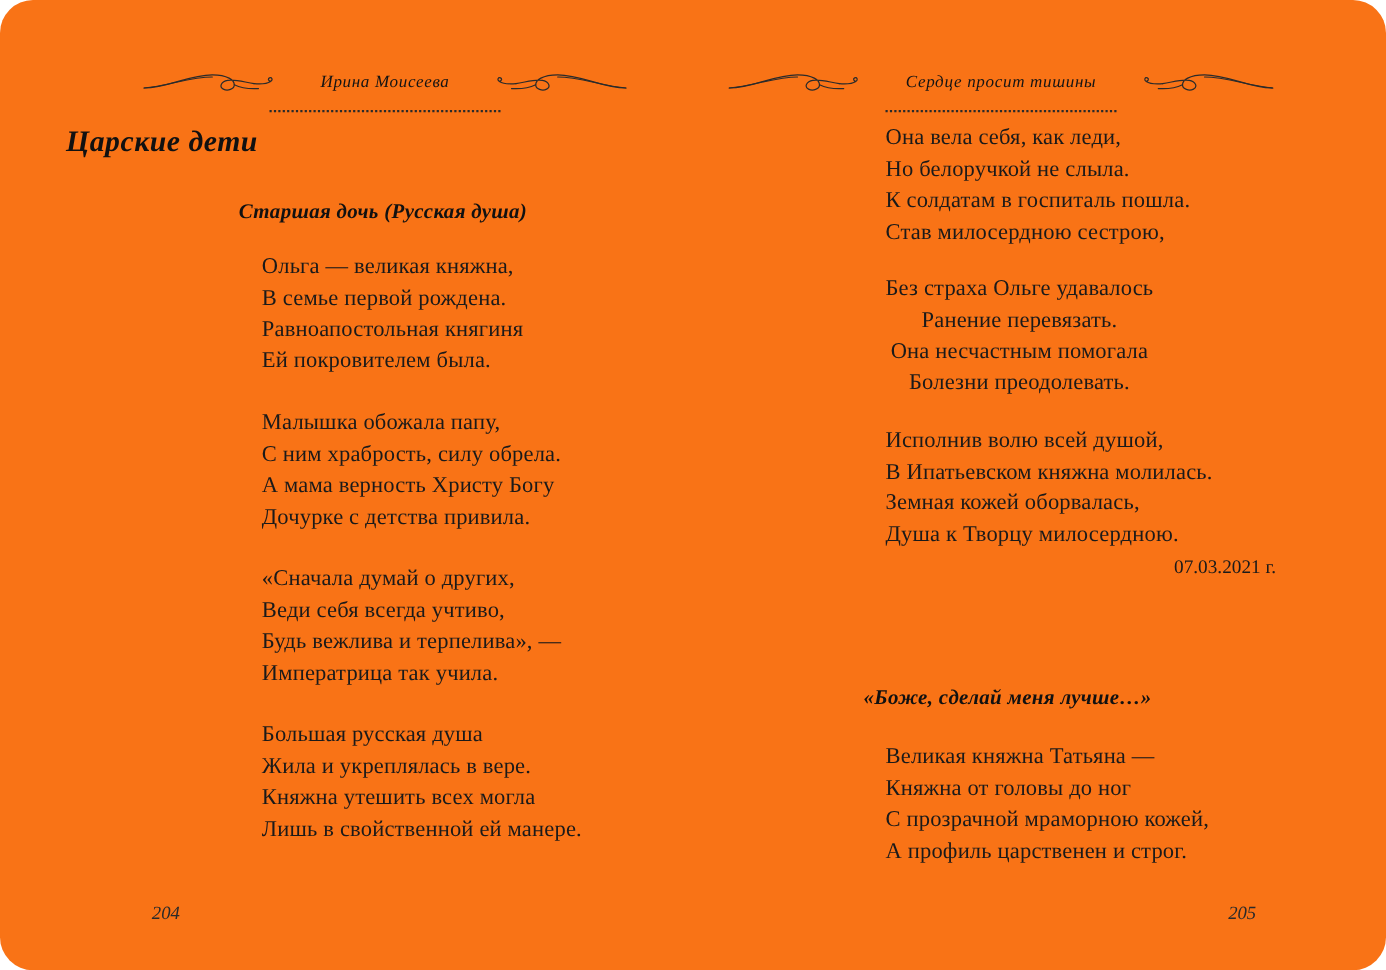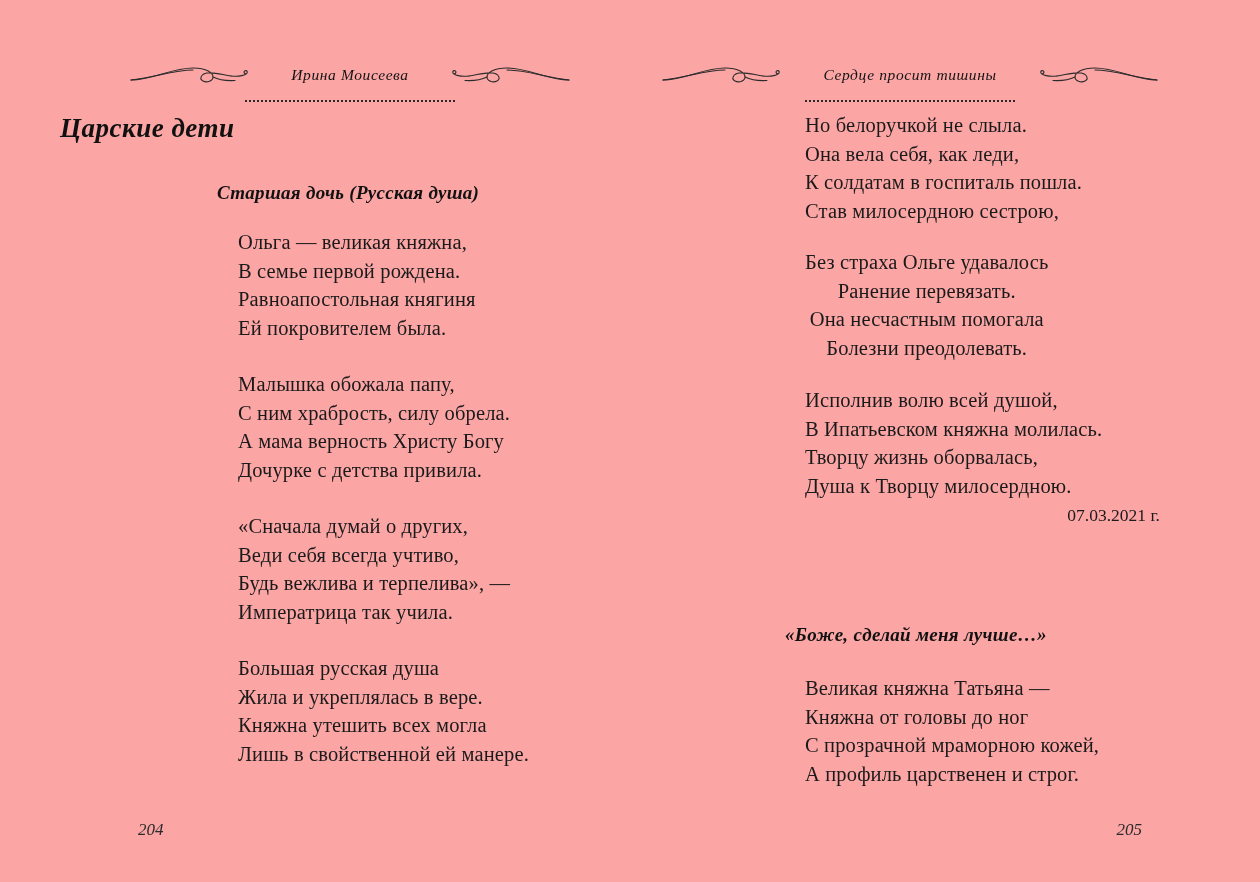--- a/index.html
+++ b/index.html
@@ -4,24 +4,25 @@
 <style>
   html, body {
     margin: 0;
     padding: 0;
     background: #ffffff;
   }
   .page-spread {
     position: relative;
     width: 1260px;
     height: 882px;
-    background: #fca5a5;
+    background: #f97316;
     overflow: hidden;
     font-family: "Liberation Serif", "DejaVu Serif", serif;
     color: #1a1a1a;
+    border-radius: 30px;
   }
 
   
   .running-head {
     position: absolute;
     top: 60px;
     height: 48px;
   }
   .running-head.left  { left: 100px;  width: 500px; }
   .running-head.right { left: 660px;  width: 500px; }
@@ -200,37 +201,37 @@
       <span class="line">Будь вежлива и терпелива», —</span>
       <span class="line">Императрица так учила.</span>
     </div>
 
     <div class="folio left">204</div>
   </div>
 
   <div class="page right">
 
     <div class="stanza blk" style="left:145px; top:111px;">
+      <span class="line">Она вела себя, как леди,</span>
       <span class="line">Но белоручкой не слыла.</span>
-      <span class="line">Она вела себя, как леди,</span>
       <span class="line">К солдатам в госпиталь пошла.</span>
       <span class="line">Став милосердною сестрою,</span>
     </div>
 
     <div class="stanza blk" style="left:145px; top:248px;text-align:center;">
       <span class="line">Без страха Ольге удавалось</span>
       <span class="line">Ранение перевязать.</span>
       <span class="line">Она несчастным помогала</span>
       <span class="line">Болезни преодолевать.</span>
     </div>
 
     <div class="stanza blk" style="left:145px; top:386px;">
       <span class="line">Исполнив волю всей душой,</span>
       <span class="line">В Ипатьевском княжна молилась.</span>
-      <span class="line">Творцу жизнь оборвалась,</span>
+      <span class="line">Земная кожей оборвалась,</span>
       <span class="line">Душа к Творцу милосердною.</span>
     </div>
 
     <div class="poem-date blk" style="left:160px; top:505px; width:340px;">07.03.2021 г.</div>
 
     <h2 class="poem-subtitle blk" style="left:113px; top:612px;">«Боже, сделай меня лучше…»</h2>
 
     <div class="stanza blk" style="left:145px; top:674px;">
       <span class="line">Великая княжна Татьяна —</span>
       <span class="line">Княжна от головы до ног</span>

